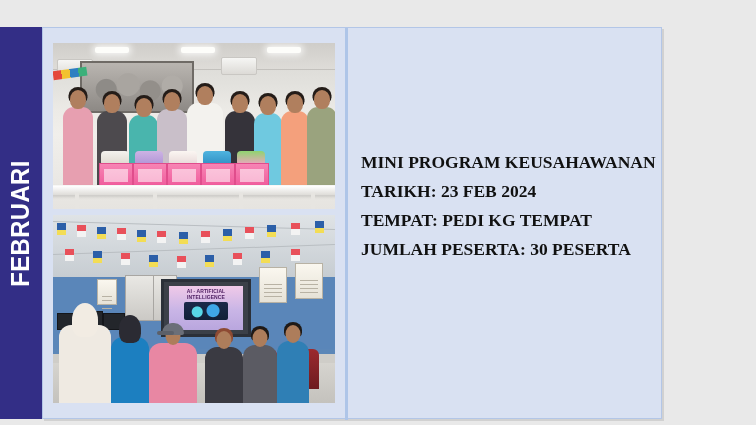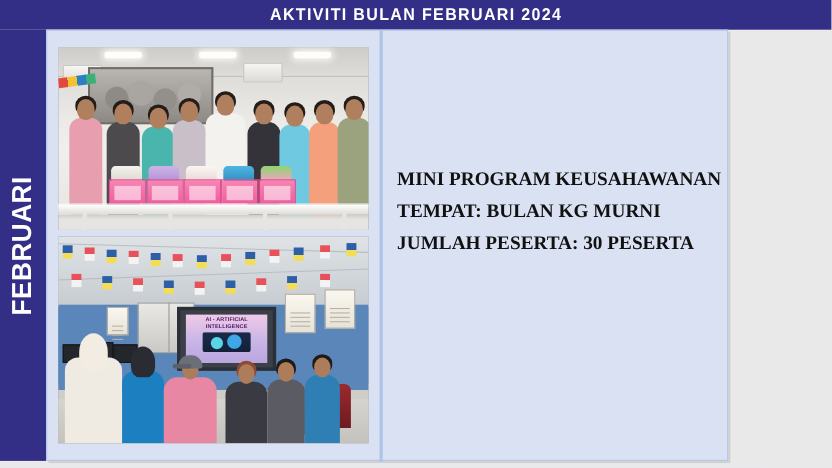--- a/index.html
+++ b/index.html
@@ -265,23 +265,20 @@
     line-height: 29px;
     color: #111111;
     white-space: nowrap;
   }
 </style>
 </head>
 <body>
 
 <div id="slide">
 
-  <div id="header-bar">
-    <div id="header-title">AKTIVITI BULAN FEBRUARI 2024</div>
-  </div>
 
   <div id="month-tab">
     <div id="month-tab-label">FEBRUARI</div>
   </div>
 
   <div id="content-panel">
 
     <div id="column-divider"></div>
 
     <div id="photo-column">
@@ -429,18 +426,19 @@
             <span class="hair2"></span>
               <span class="head2"></span>
           </div>
         </div>
       </div>
 
     </div>
 
     <div id="text-block">
       <div class="line">MINI PROGRAM KEUSAHAWANAN</div>
-      <div class="line">TEMPAT: BULAN KG MURNI</div>
+      <div class="line">TARIKH: 23 FEB 2024</div>
+      <div class="line">TEMPAT: PEDI KG TEMPAT</div>
       <div class="line">JUMLAH PESERTA: 30 PESERTA</div>
     </div>
 
   </div>
 </div>
 
 </body></html>

